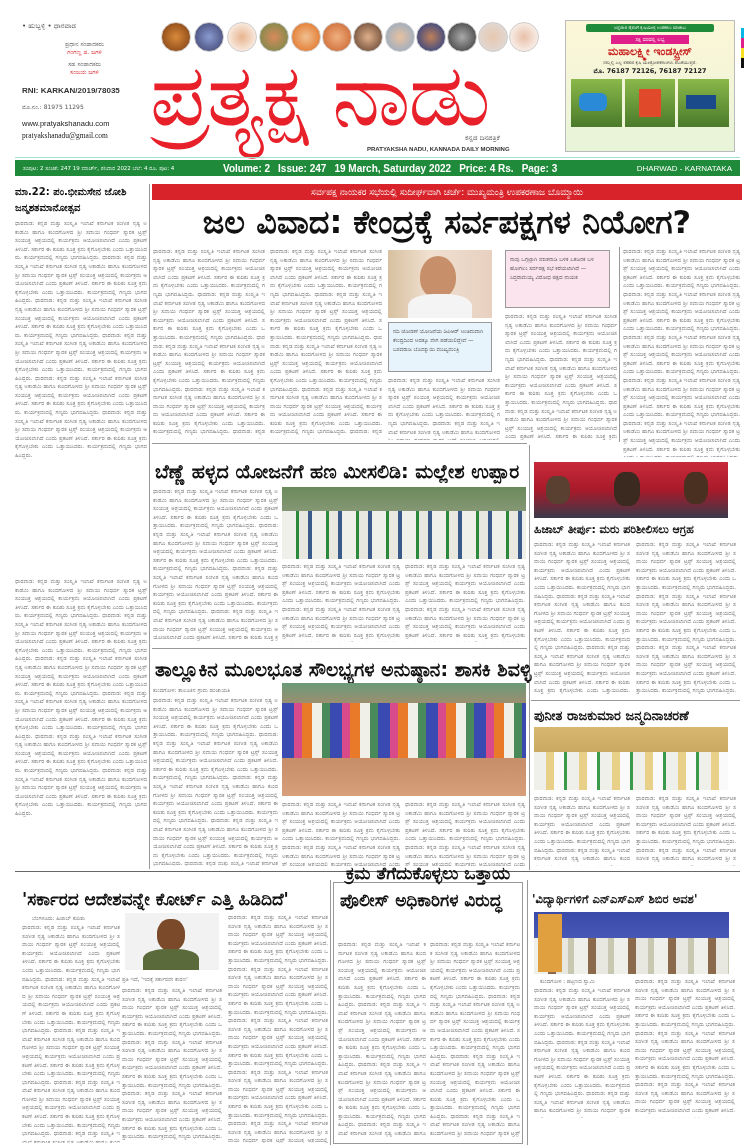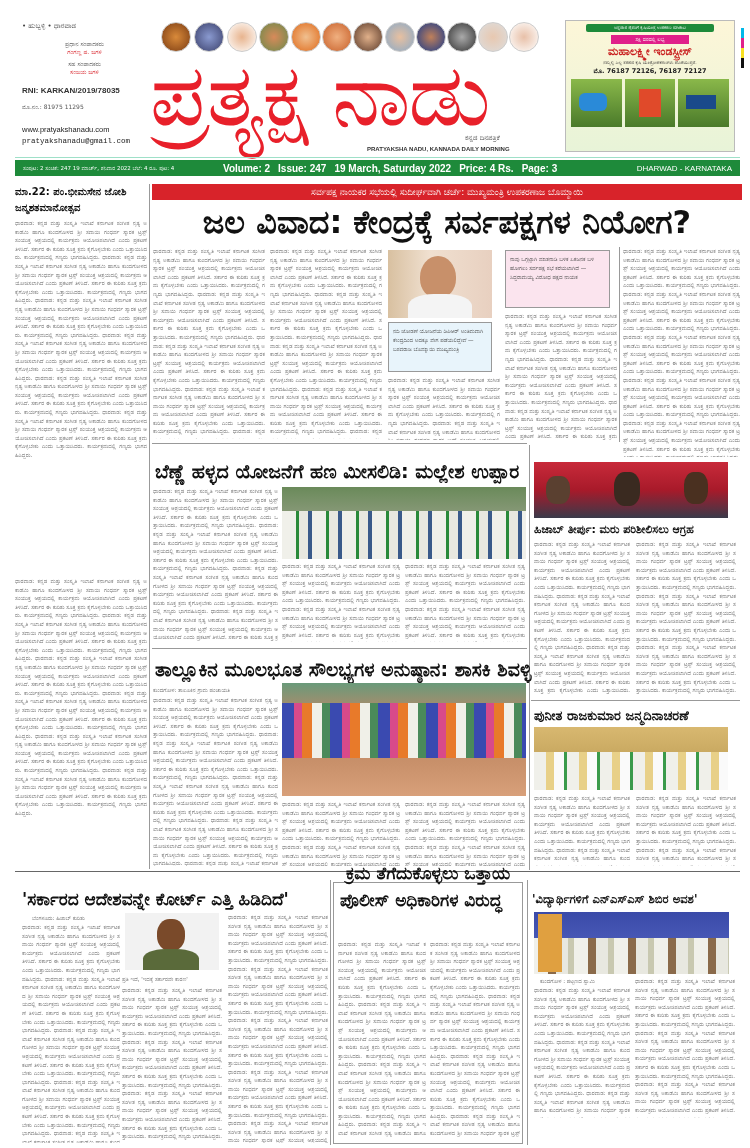--- a/index.html
+++ b/index.html
@@ -28,22 +28,22 @@
 <div class="abs head-left" style="left:22px;top:22px;width:125px">
   <div class="tag" style="font-size:7px">• ಹುಬ್ಬಳ್ಳಿ • ಧಾರವಾಡ</div>
   <div style="text-align:center;margin-top:10px">
     <div class="small">ಪ್ರಧಾನ ಸಂಪಾದಕರು</div>
     <div class="small red">ಗಂಗಣ್ಣ ಪ. ಜಗಳಿ</div>
     <div class="small" style="margin-top:4px">ಸಹ ಸಂಪಾದಕರು</div>
     <div class="small red">ಸಂಜಯ ಜಗಳಿ</div>
   </div>
   <div style="font-family:'Liberation Sans',sans-serif;font-weight:bold;font-size:8px;color:#333;margin-top:10px">RNI: KARKAN/2019/78035</div>
   <div class="small" style="margin-top:8px">ಮೊ.ನಂ.: 81975 11295</div>
-  <div style="font-family:'Liberation Sans',sans-serif;font-size:7.5px;color:#222;margin-top:14px">www.pratyakshanadu.com</div>
-  <div style="font-family:Liberation Mono, monospace;font-size:7.5px;color:#222;margin-top:3px">pratyakshanadu@gmail.com</div>
+  <div style="font-family:'Liberation Sans',sans-serif;font-size:7.5px;color:#222;margin-top:8px">www.pratyakshanadu.com</div>
+  <div style="font-family:Liberation Serif, serif;font-size:7.5px;color:#222;margin-top:3px">pratyakshanadu@gmail.com</div>
 </div>
 
 <div>
   <div class="portrait" style="left:161px;background:radial-gradient(circle,#d98a3a,#7a3b12)"></div>
   <div class="portrait" style="left:194px;background:radial-gradient(circle,#8a9ad0,#3a3f6a)"></div>
   <div class="portrait" style="left:227px;background:radial-gradient(circle,#e8b48e,#fff)"></div>
   <div class="portrait" style="left:259px;background:radial-gradient(circle,#d88a5a,#6a8a4a)"></div>
   <div class="portrait" style="left:291px;background:radial-gradient(circle,#f0c090,#e06a1a)"></div>
   <div class="portrait" style="left:322px;background:radial-gradient(circle,#f0b080,#c8602a)"></div>
   <div class="portrait" style="left:353px;background:radial-gradient(circle,#e0b08a,#5a3a2a)"></div>

